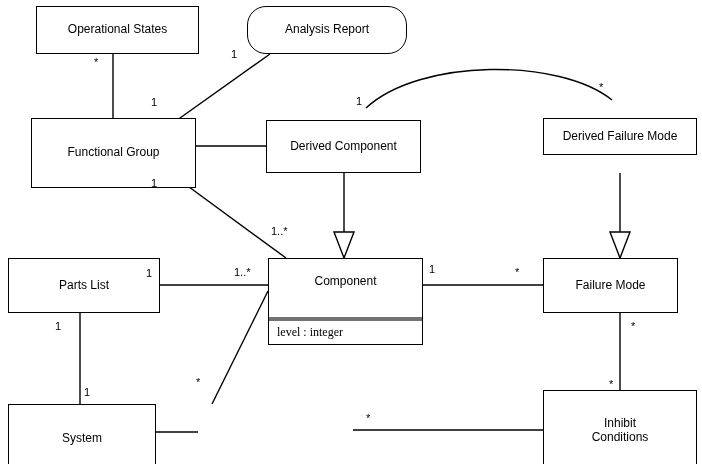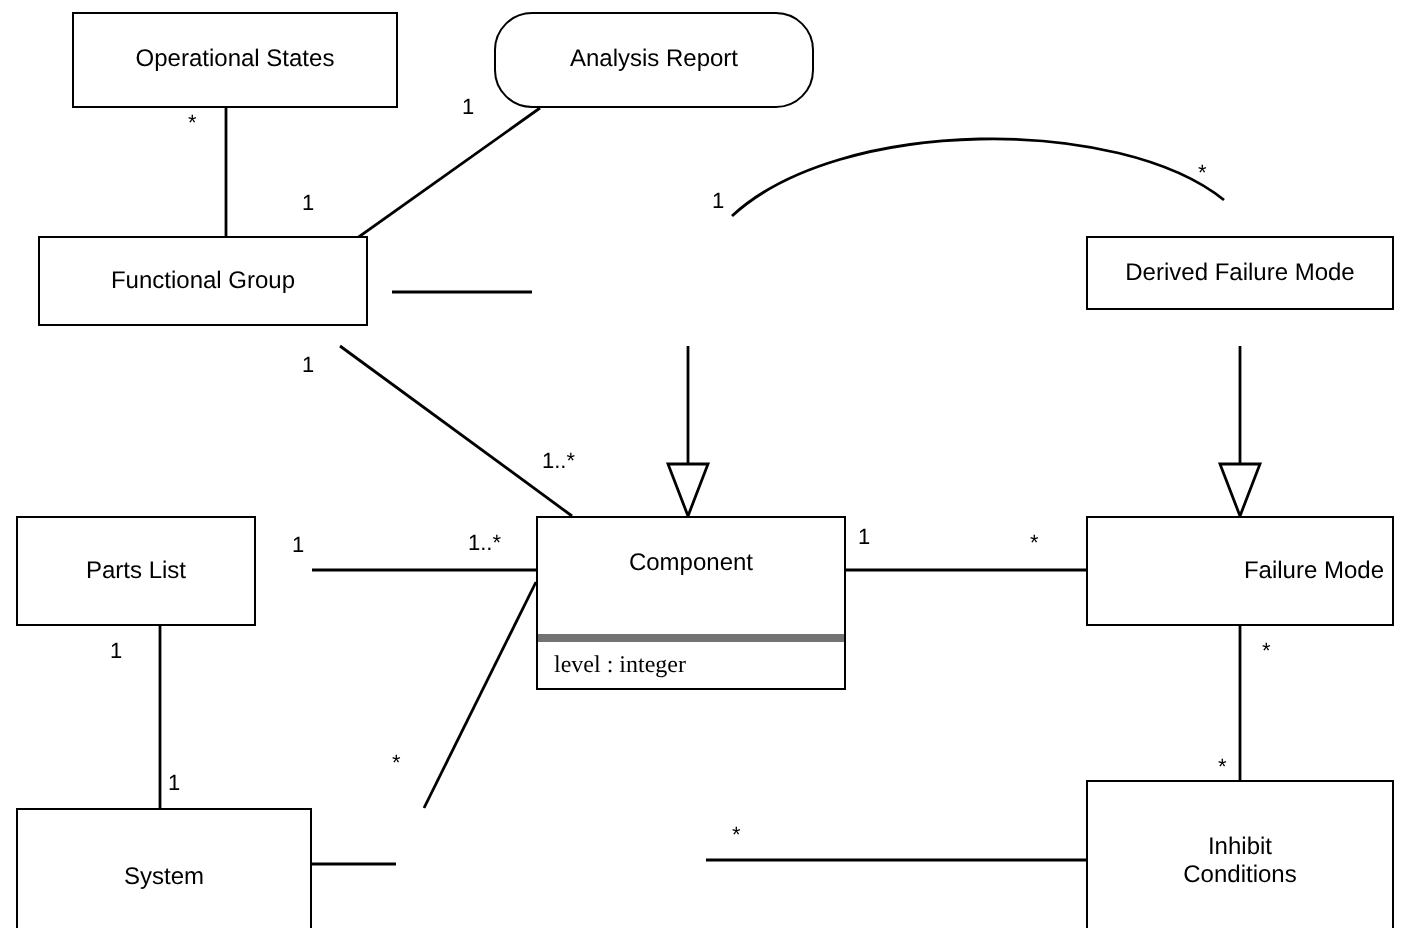--- a/index.html
+++ b/index.html
@@ -103,39 +103,42 @@
   </svg>
 
   <div class="node" style="left:36px; top:6px; width:163px; height:48px;">
     <div class="title">Operational States</div>
   </div>
 
   <div class="node" style="left:247px; top:6px; width:160px; height:48px;border-radius:19px;">
     <div class="title">Analysis Report</div>
   </div>
 
-  <div class="node" style="left:19px; top:118px; width:165px; height:45px;">
+  <div class="node" style="left:31px; top:118px; width:165px; height:70px;">
     <div class="title">Functional Group</div>
   </div>
 
+  <div class="node" style="left:266px; top:120px; width:155px; height:53px;">
+    <div class="title">Derived Component</div>
+  </div>
 
   <div class="node" style="left:543px; top:118px; width:154px; height:37px;">
     <div class="title">Derived Failure Mode</div>
   </div>
 
-  <div class="node" style="left:8px; top:258px; width:120px; height:55px;">
+  <div class="node" style="left:8px; top:258px; width:152px; height:55px;">
     <div class="title">Parts List</div>
   </div>
 
   <div class="node" style="left:268px; top:258px; width:155px; height:87px;gap:12px;">
     <div class="title">Component</div>
     <div class="compartment">level : integer</div>
   </div>
 
-  <div class="node" style="left:543px; top:258px; width:154px; height:55px;align-items:flex-end;">
+  <div class="node" style="left:543px; top:258px; width:135px; height:55px;">
     <div class="title">Failure Mode</div>
   </div>
 
   <div class="node" style="left:8px; top:404px; width:148px; height:70px;">
     <div class="title">System</div>
   </div>
 
 
   <div class="node" style="left:543px; top:390px; width:154px; height:82px;">
     <div class="title">Inhibit

